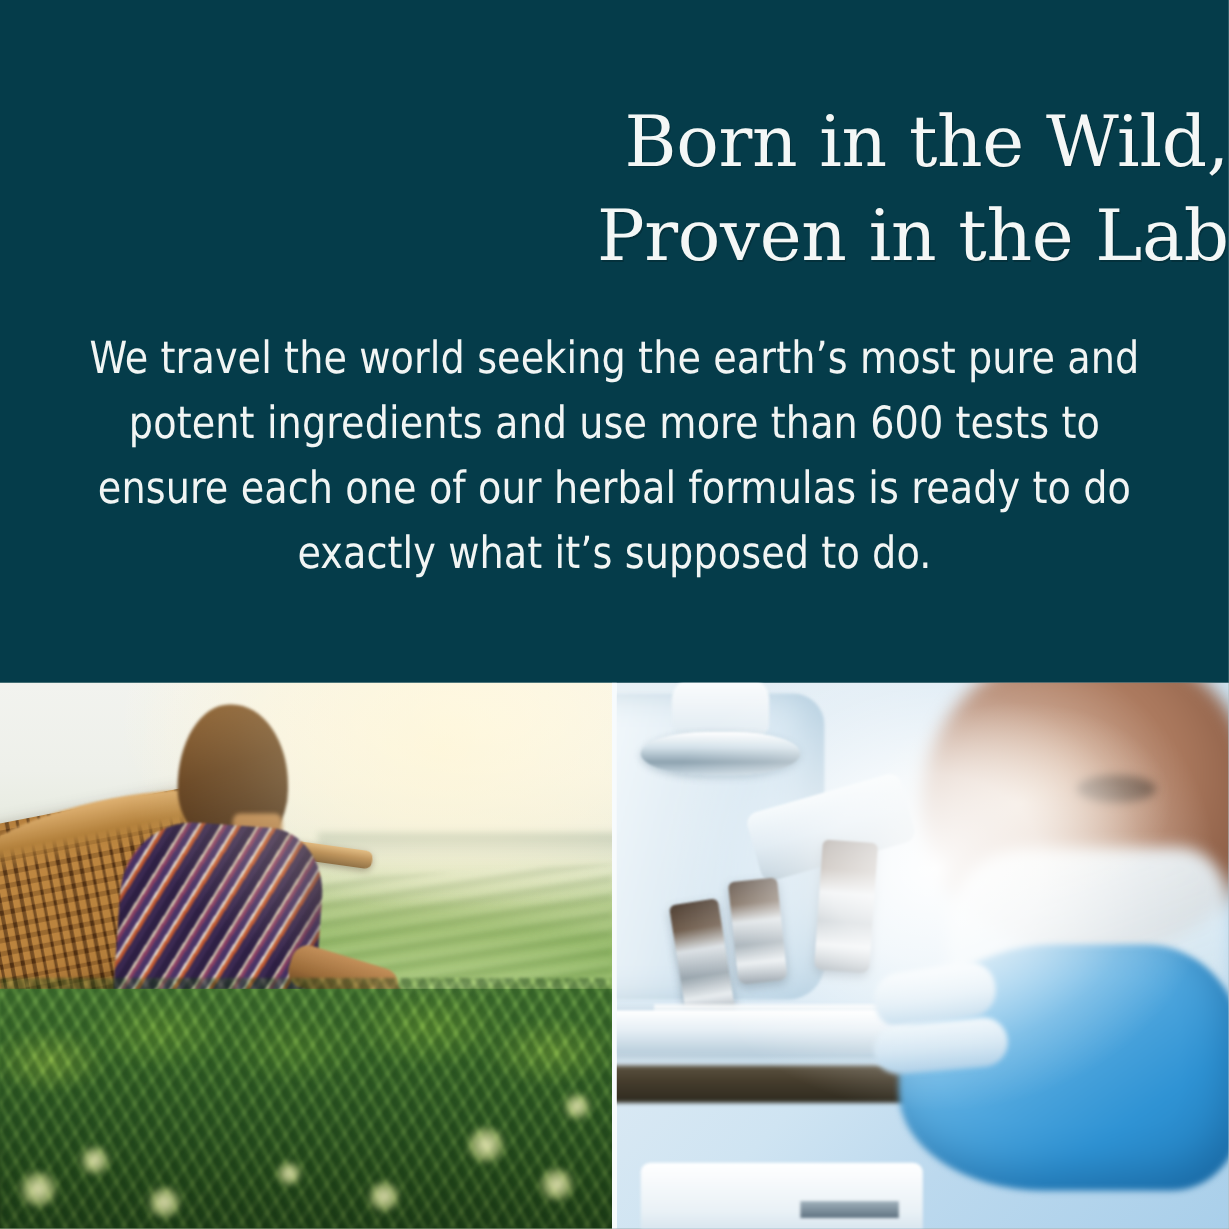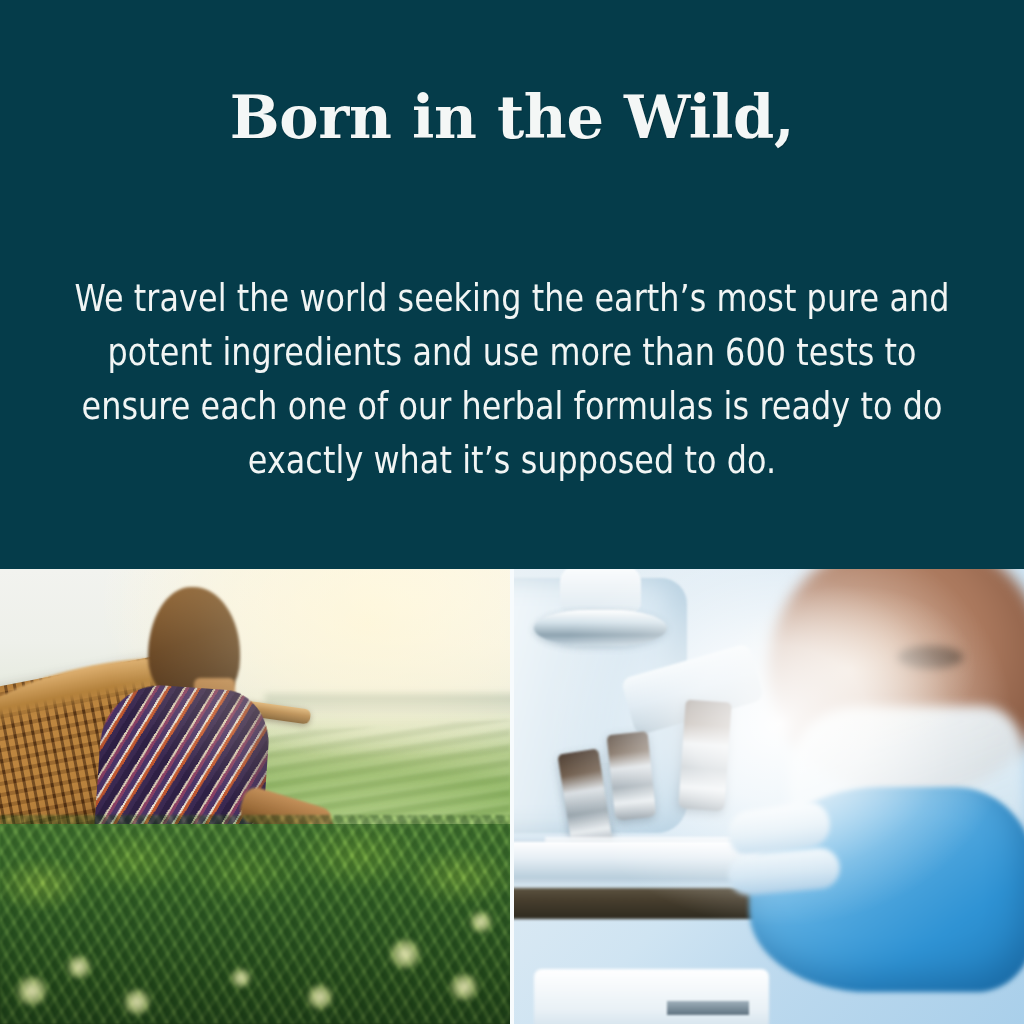--- a/index.html
+++ b/index.html
@@ -25,24 +25,24 @@
     height: 569px;
     background: #053c4a;
     box-sizing: border-box;
   }
 
   .headline {
     position: absolute;
     left: 0;
     top: 78px;
     width: 1024px;
-    text-align: center;
+    text-align: right;
     color: #f4f7f6;
     font-family: "DejaVu Serif", "Liberation Serif", serif;
-    font-weight: 700;
+    font-weight: 400;
     font-size: 59px;
     line-height: 79px;
     letter-spacing: -0.3px;
     text-shadow: 1px 1px 0 rgba(0,0,0,0.18);
   }
   .headline .hl-line { display: block; white-space: nowrap; }
 
   .body-copy {
     position: absolute;
     left: 50px;
@@ -343,20 +343,21 @@
 </style>
 </head>
 <body>
 
 <div id="poster">
 
   <div class="panel">
 
     <div class="headline">
       <span class="hl-line">Born in the Wild,</span>
+      <span class="hl-line">Proven in the Lab</span>
     </div>
 
     <div class="body-copy">
       <span class="bc-line">We travel the world seeking the earth’s most pure and</span>
       <span class="bc-line">potent ingredients and use more than 600 tests to</span>
       <span class="bc-line">ensure each one of our herbal formulas is ready to do</span>
       <span class="bc-line">exactly what it’s supposed to do.</span>
     </div>
 
   </div>

